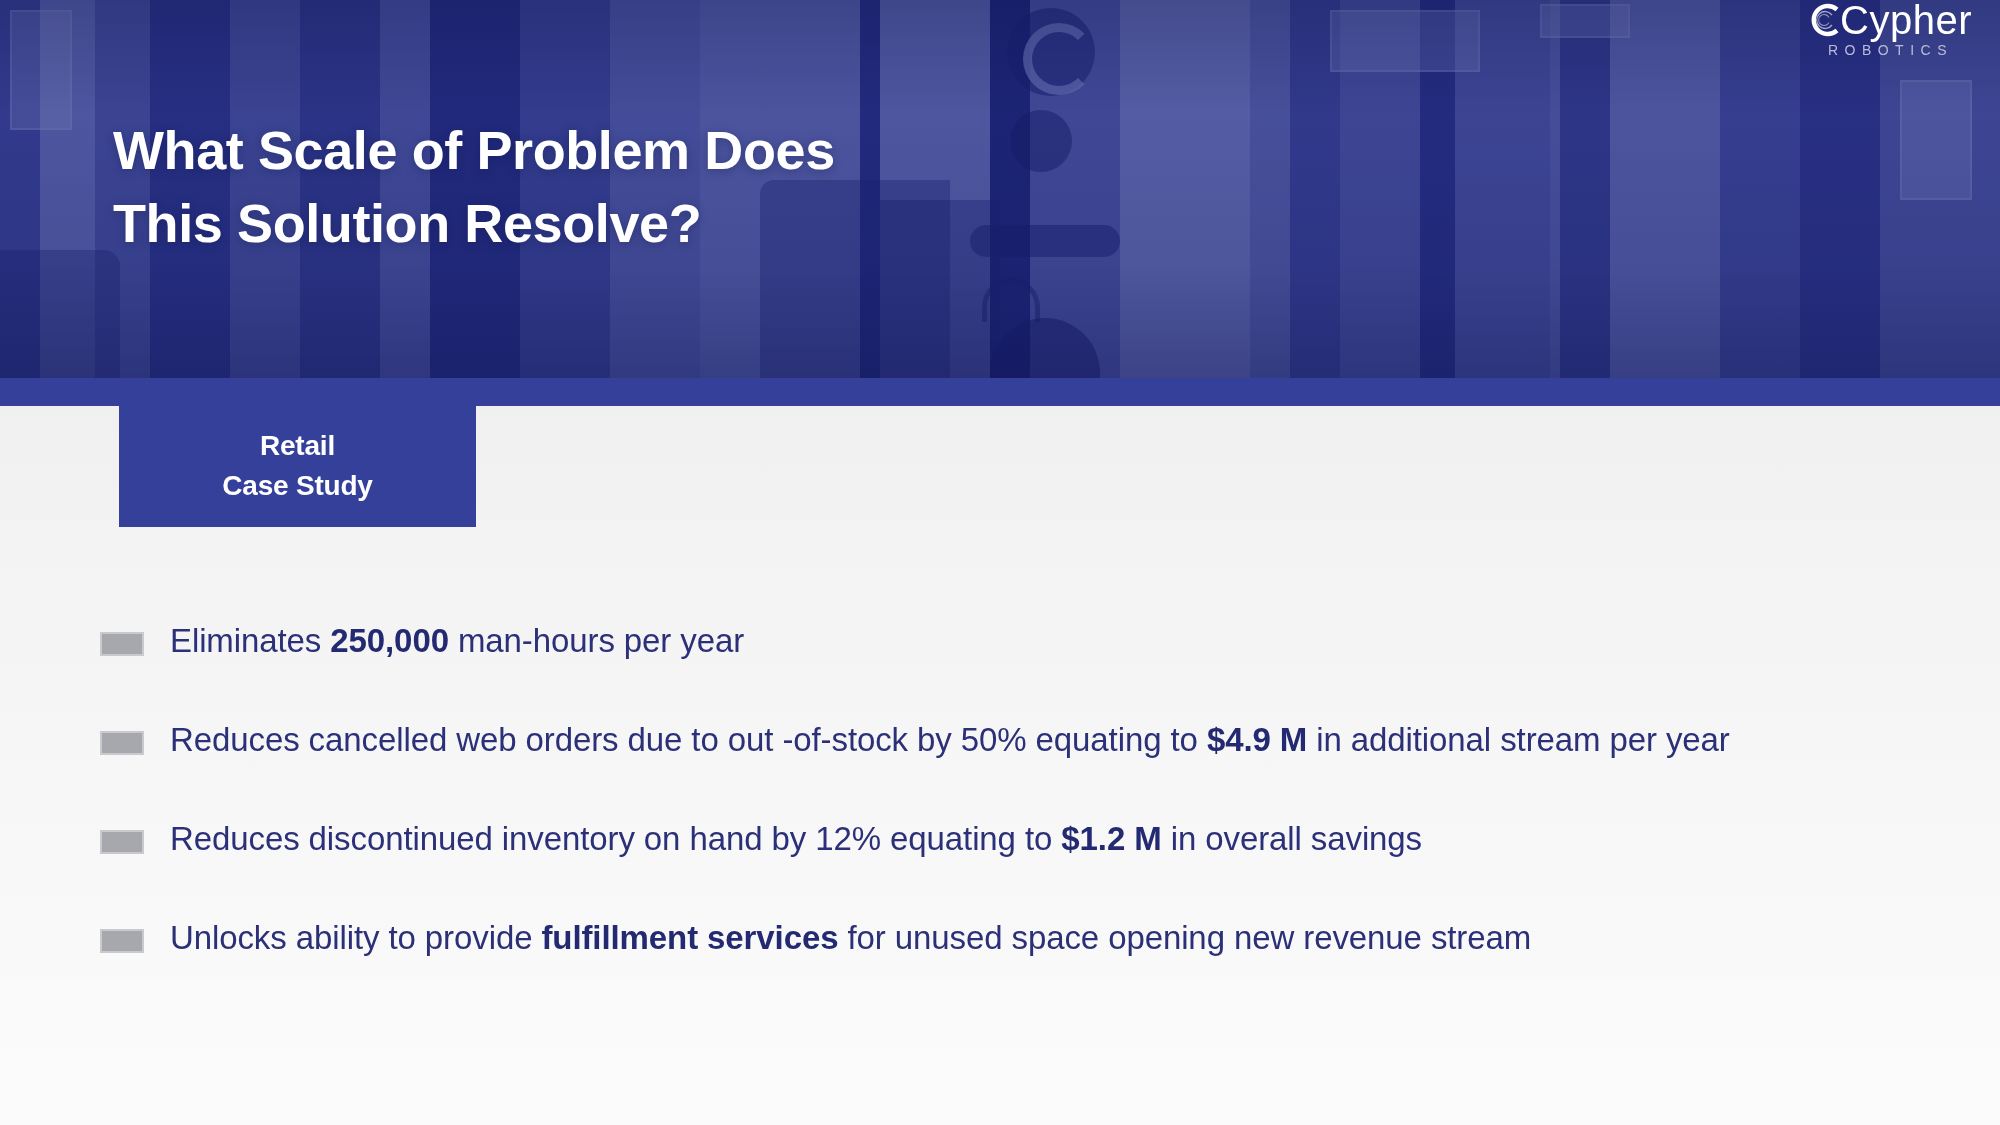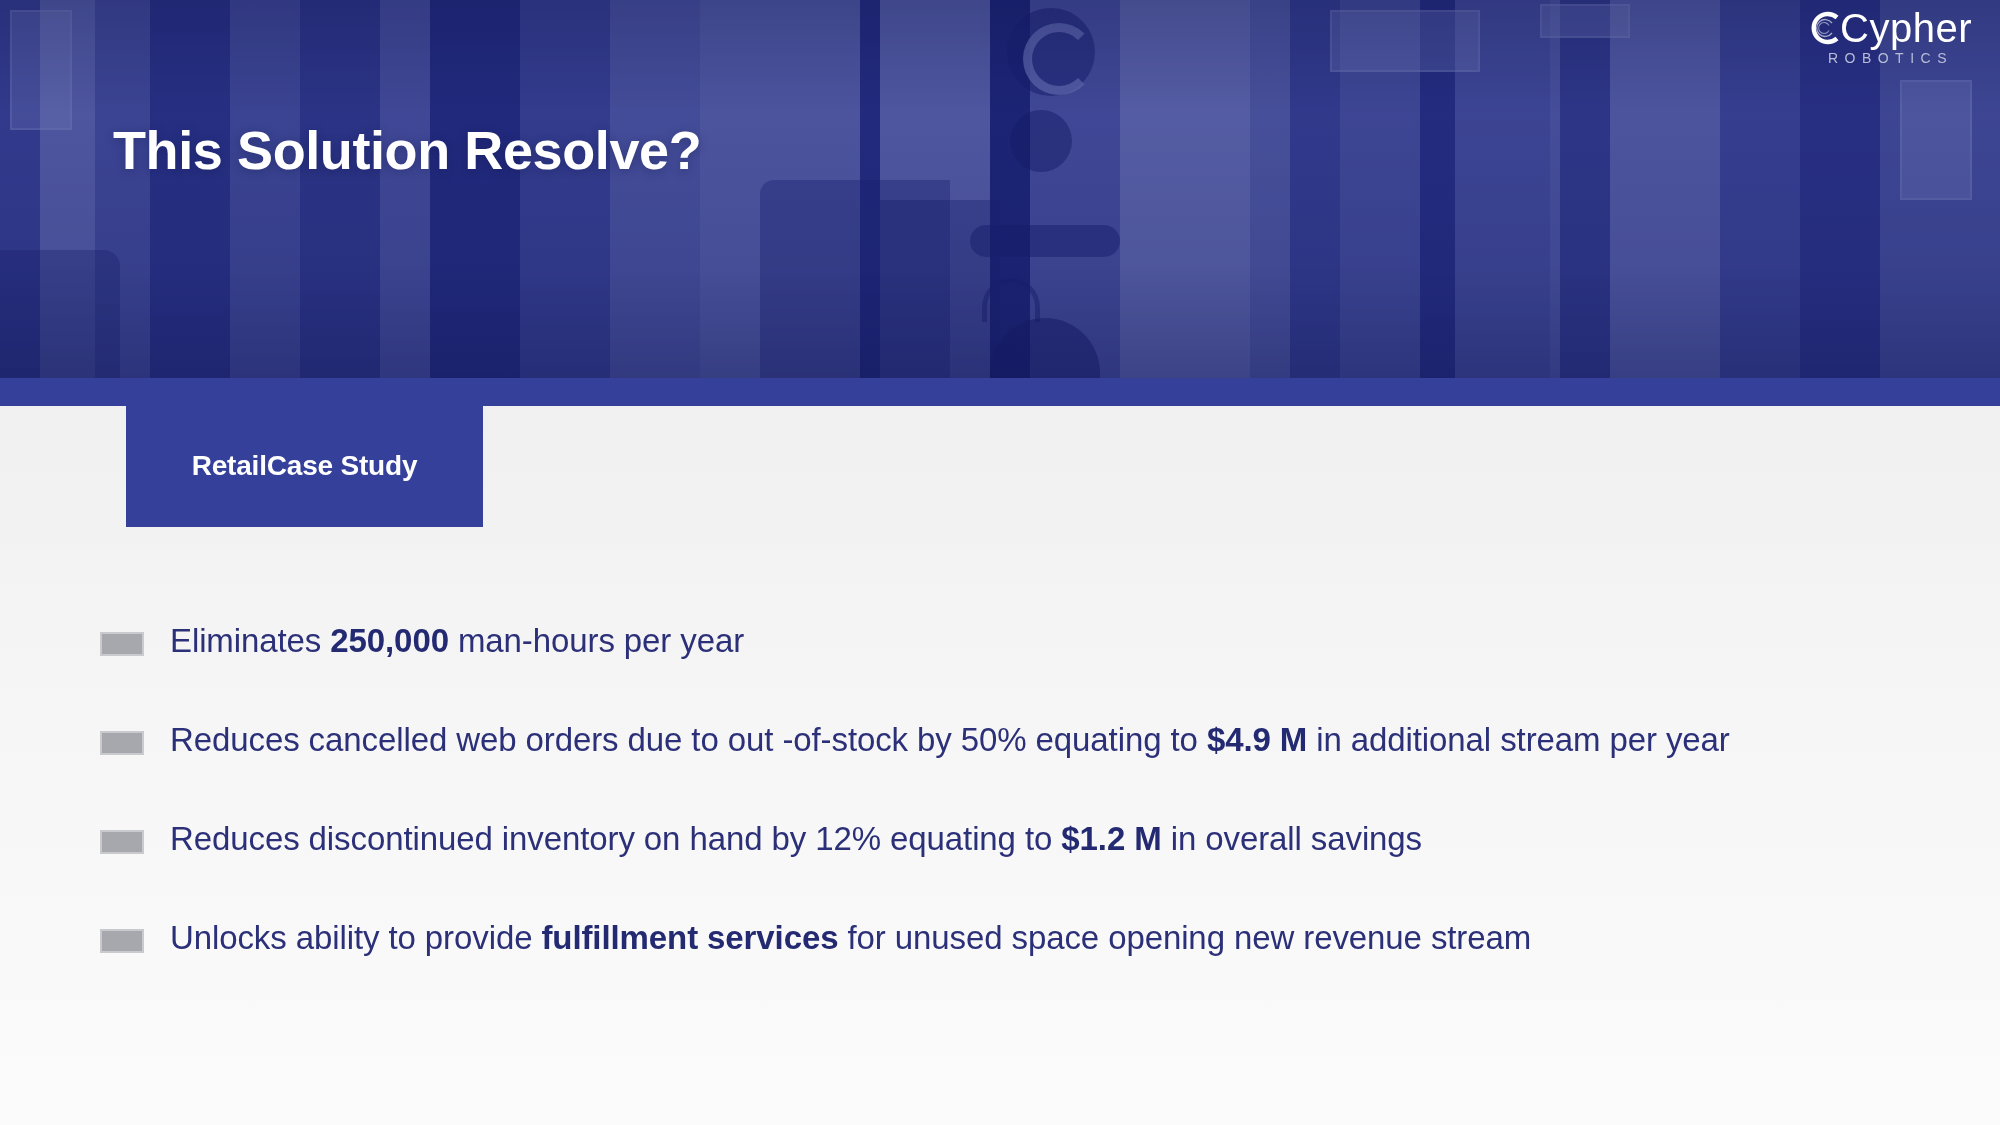--- a/index.html
+++ b/index.html
@@ -162,21 +162,21 @@
     position: absolute;
     left: 0; top: 378px;
     width: 2000px;
     height: 28px;
     background: #34409a;
   }
 
   
   .logo {
     position: absolute;
-    right: 28px; top: 8px;
+    right: 28px; top: 0;
     display: flex;
     flex-direction: column;
     align-items: flex-end;
     z-index: 6;
   }
   .logo-main {
     display: flex;
     align-items: center;
     font-size: 40px;
     font-weight: 400;
@@ -208,27 +208,27 @@
     color: #ffffff;
     line-height: 1.36;
     letter-spacing: -0.4px;
     text-shadow: 0 2px 10px rgba(15,22,70,0.35);
   }
   .hero-title .line { display: block; white-space: nowrap; }
 
   
   .case-tab {
     position: absolute;
-    left: 126px;
+    left: 119px;
     top: 404px;
     width: 357px;
     height: 123px;
     background: #34409a;
     display: flex;
-    flex-direction: row;
+    flex-direction: column;
     align-items: center;
     justify-content: center;
     z-index: 7;
   }
   .case-tab span {
     display: block;
     color: #ffffff;
     font-size: 28px;
     font-weight: bold;
     line-height: 1.42;
@@ -301,20 +301,21 @@
           <path d="M27 15 A8.5 8.5 0 1 0 27 25" fill="none" stroke="#cfd4ea" stroke-width="1.3" opacity="0.75"></path>
           <path d="M24 17.5 A5.5 5.5 0 1 0 24 22.5" fill="none" stroke="#cfd4ea" stroke-width="1.1" opacity="0.6"></path>
         </svg>
       </span>
       <span>Cypher</span>
     </div>
     <div class="logo-sub">ROBOTICS</div>
   </div>
 
   <h1 class="hero-title">
+    <span class="line">What Scale of Problem Does</span>
     <span class="line">This Solution Resolve?</span>
   </h1>
 
   <div class="case-tab">
     <span>Retail</span>
     <span>Case Study</span>
   </div>
 
   <div class="bullets" id="bullet-list">
       <div class="bullet-row">

